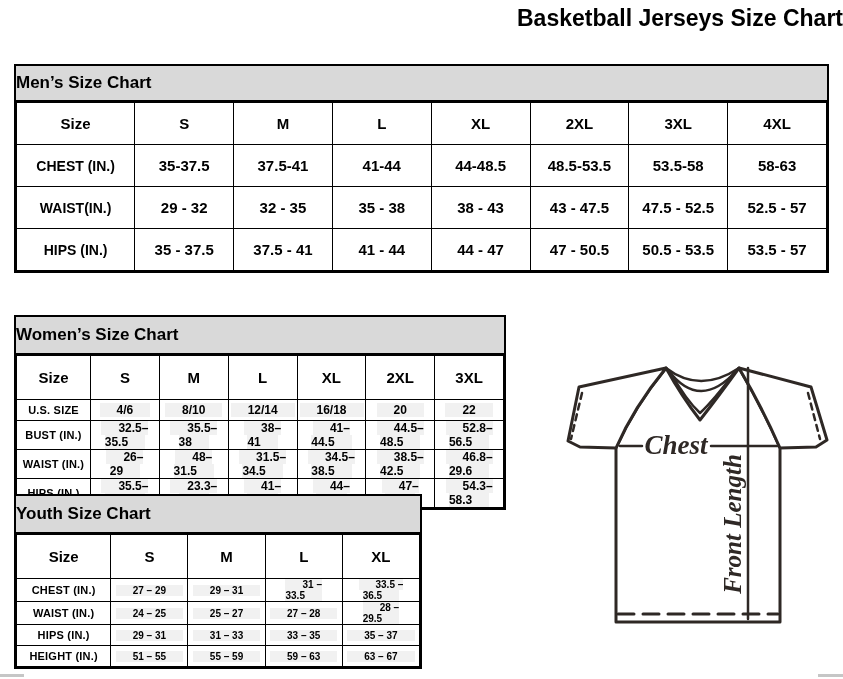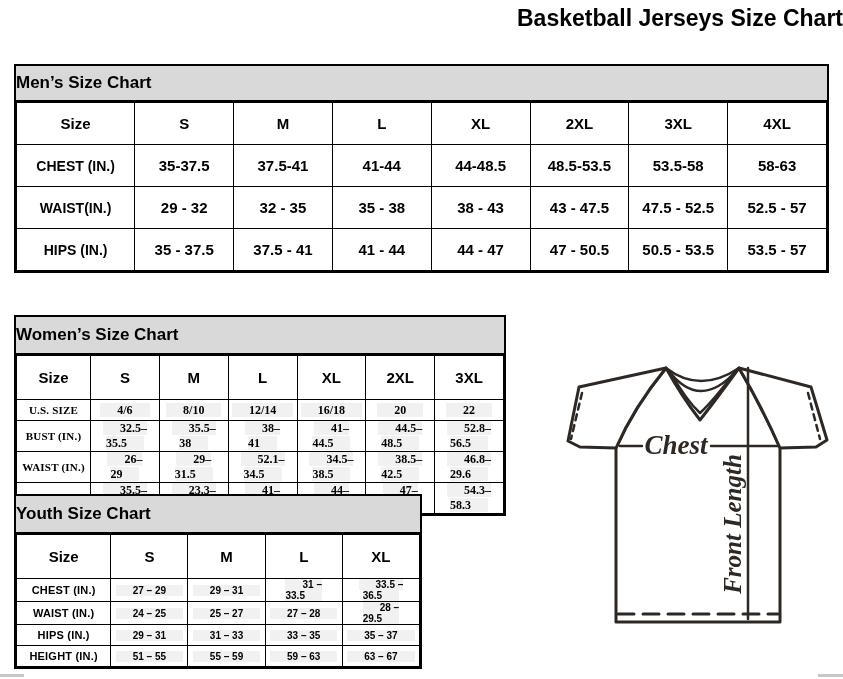--- a/index.html
+++ b/index.html
@@ -27,21 +27,21 @@
     border:1px solid #000;text-align:center;vertical-align:middle;
     font-weight:bold;padding:0 2px;box-sizing:border-box;
   }
   
   #men-table th,#men-table td{height:42px;font-size:15px;}
   #men-table thead th{font-size:15px;}
   #men-table th:first-child{width:14.6%;}
   #men-table tbody th{font-size:14px;}
   
   #women-table thead th,#youth-table thead th{height:44px;font-size:15px;}
-  #women-table tbody th,#women-table tbody td{height:21px;font-size:12px;font-family:Liberation Serif, serif;}
+  #women-table tbody th,#women-table tbody td{height:21px;font-size:12px;}
   #youth-table tbody th,#youth-table tbody td{height:21px;font-size:10px;}
   #women-table tbody th,#youth-table tbody th{font-size:11px;letter-spacing:0.2px;}
   #women-table th:first-child{width:15.2%;}
   #youth-table th:first-child{width:23.4%;}
   .hl{background:#f1f1f1;padding:0 17px;}
   
   #jersey-diagram{position:absolute;left:554px;top:352px;width:288px;height:280px;}
   .corner-artifact{position:absolute;height:3px;background:#c6c6c6;}
   #artifact-left{left:0;top:674px;width:24px;}
   #artifact-right{left:818px;top:674px;width:25px;}
@@ -130,22 +130,22 @@
           <td><span class="hl">32.5–35.5</span></td>
           <td><span class="hl">35.5–38</span></td>
           <td><span class="hl">38–41</span></td>
           <td><span class="hl">41–44.5</span></td>
           <td><span class="hl">44.5–48.5</span></td>
           <td><span class="hl">52.8–56.5</span></td>
         </tr>
         <tr>
           <th>WAIST (IN.)</th>
           <td><span class="hl">26–29</span></td>
-          <td><span class="hl">29–31.5</span></td>
-          <td><span class="hl">52.1–34.5</span></td>
+          <td><span class="hl">48–31.5</span></td>
+          <td><span class="hl">31.5–34.5</span></td>
           <td><span class="hl">34.5–38.5</span></td>
           <td><span class="hl">38.5–42.5</span></td>
           <td><span class="hl">46.8–29.6</span></td>
         </tr>
         <tr>
           <th>HIPS (IN.)</th>
           <td><span class="hl">35.5–58.5</span></td>
           <td><span class="hl">23.3–41</span></td>
           <td><span class="hl">41–44</span></td>
           <td><span class="hl">44–47</span></td>

